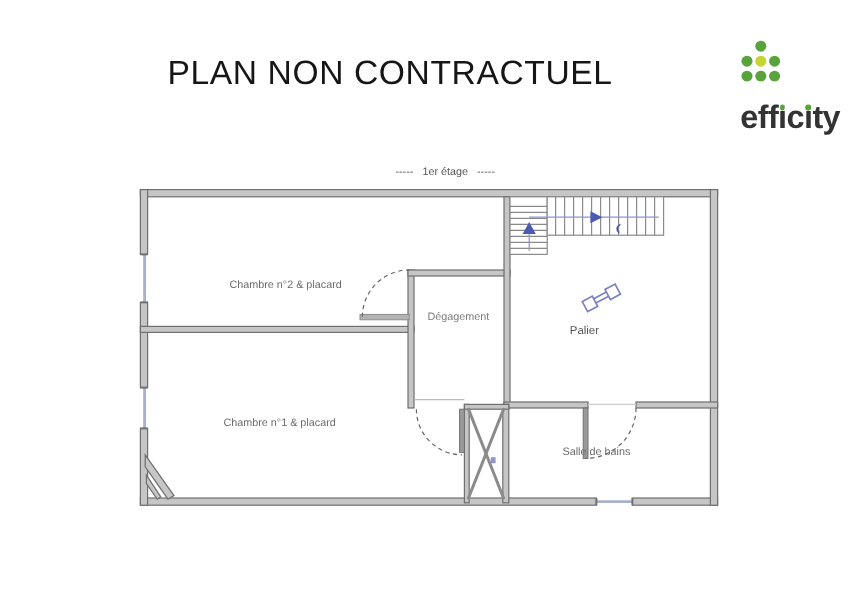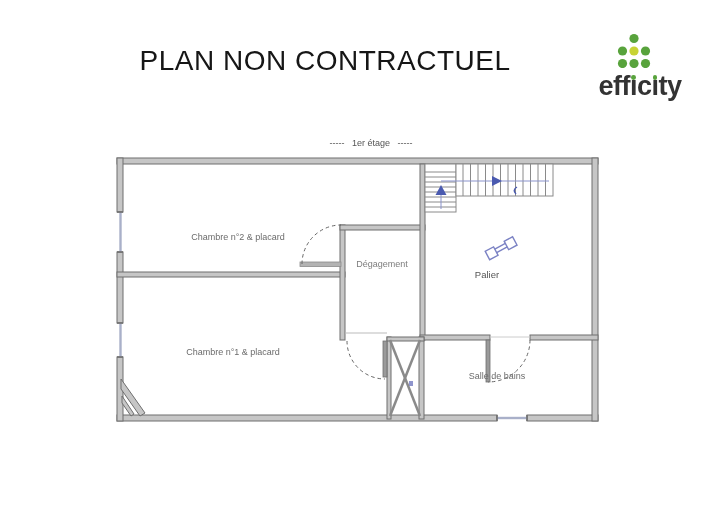--- a/index.html
+++ b/index.html
@@ -8,22 +8,22 @@
     font-family:"Liberation Sans", sans-serif;
   }
   .page-title{
     position:absolute;left:115px;top:42px;width:420px;
     text-align:center;color:#161616;font-size:28px;line-height:37px;
     font-weight:400;letter-spacing:0.5px;
   }
   .logo{position:absolute;left:580px;top:30px;width:120px;}
   .logo-dots{display:block;margin:0 auto;}
   .logo-word{
-    text-align:center;font-size:27px;font-weight:700;color:#333333;
-    letter-spacing:-0.5px;margin-top:6px;line-height:24px;
+    text-align:right;font-size:27px;font-weight:700;color:#333333;
+    letter-spacing:-0.5px;margin-top:18px;line-height:24px;
   }
   .green-i{position:relative;display:inline-block;}
   .green-i::after{
     content:"";position:absolute;left:50%;top:1px;margin-left:-2.4px;
     width:4.8px;height:4.8px;border-radius:50%;background:#58a33c;
   }
   svg text{font-family:"Liberation Sans", sans-serif;}
 </style>
 </head>
 <body>

